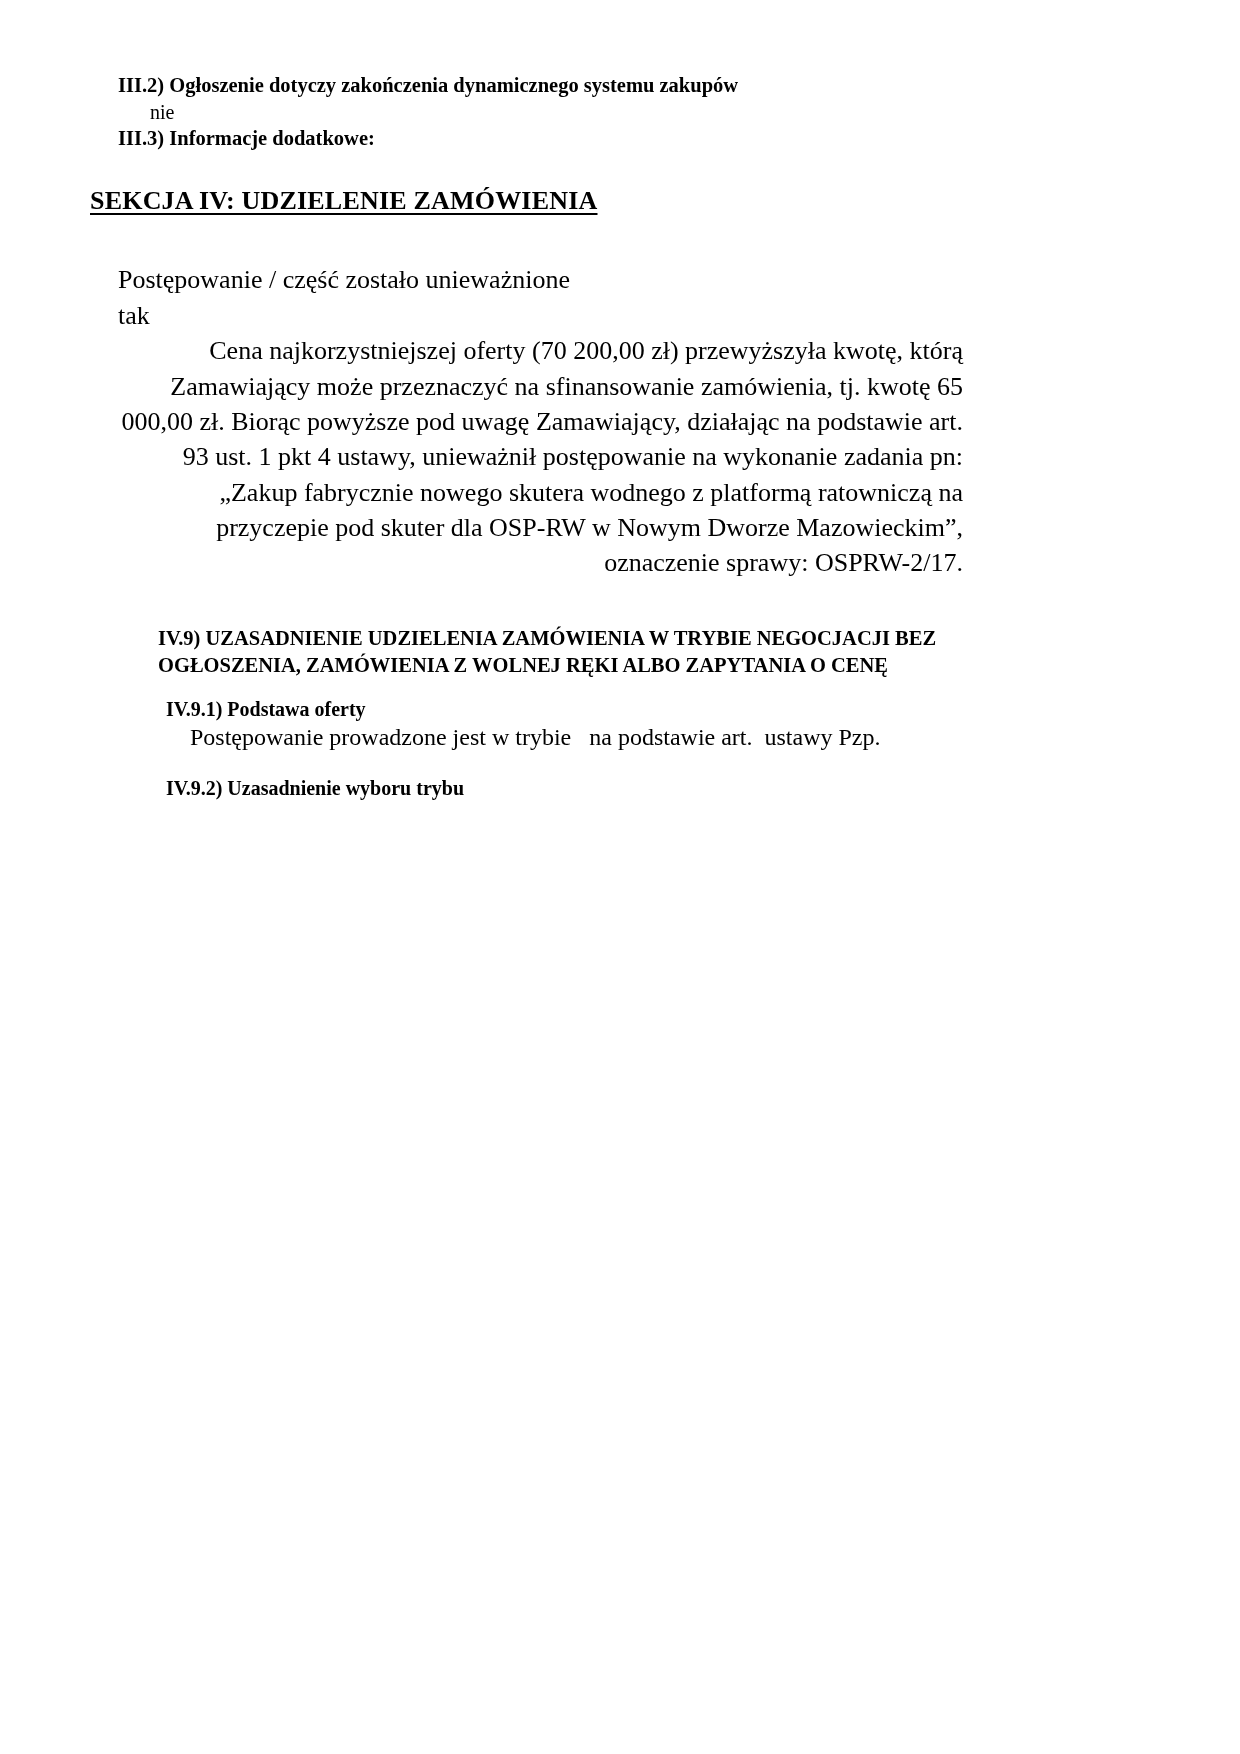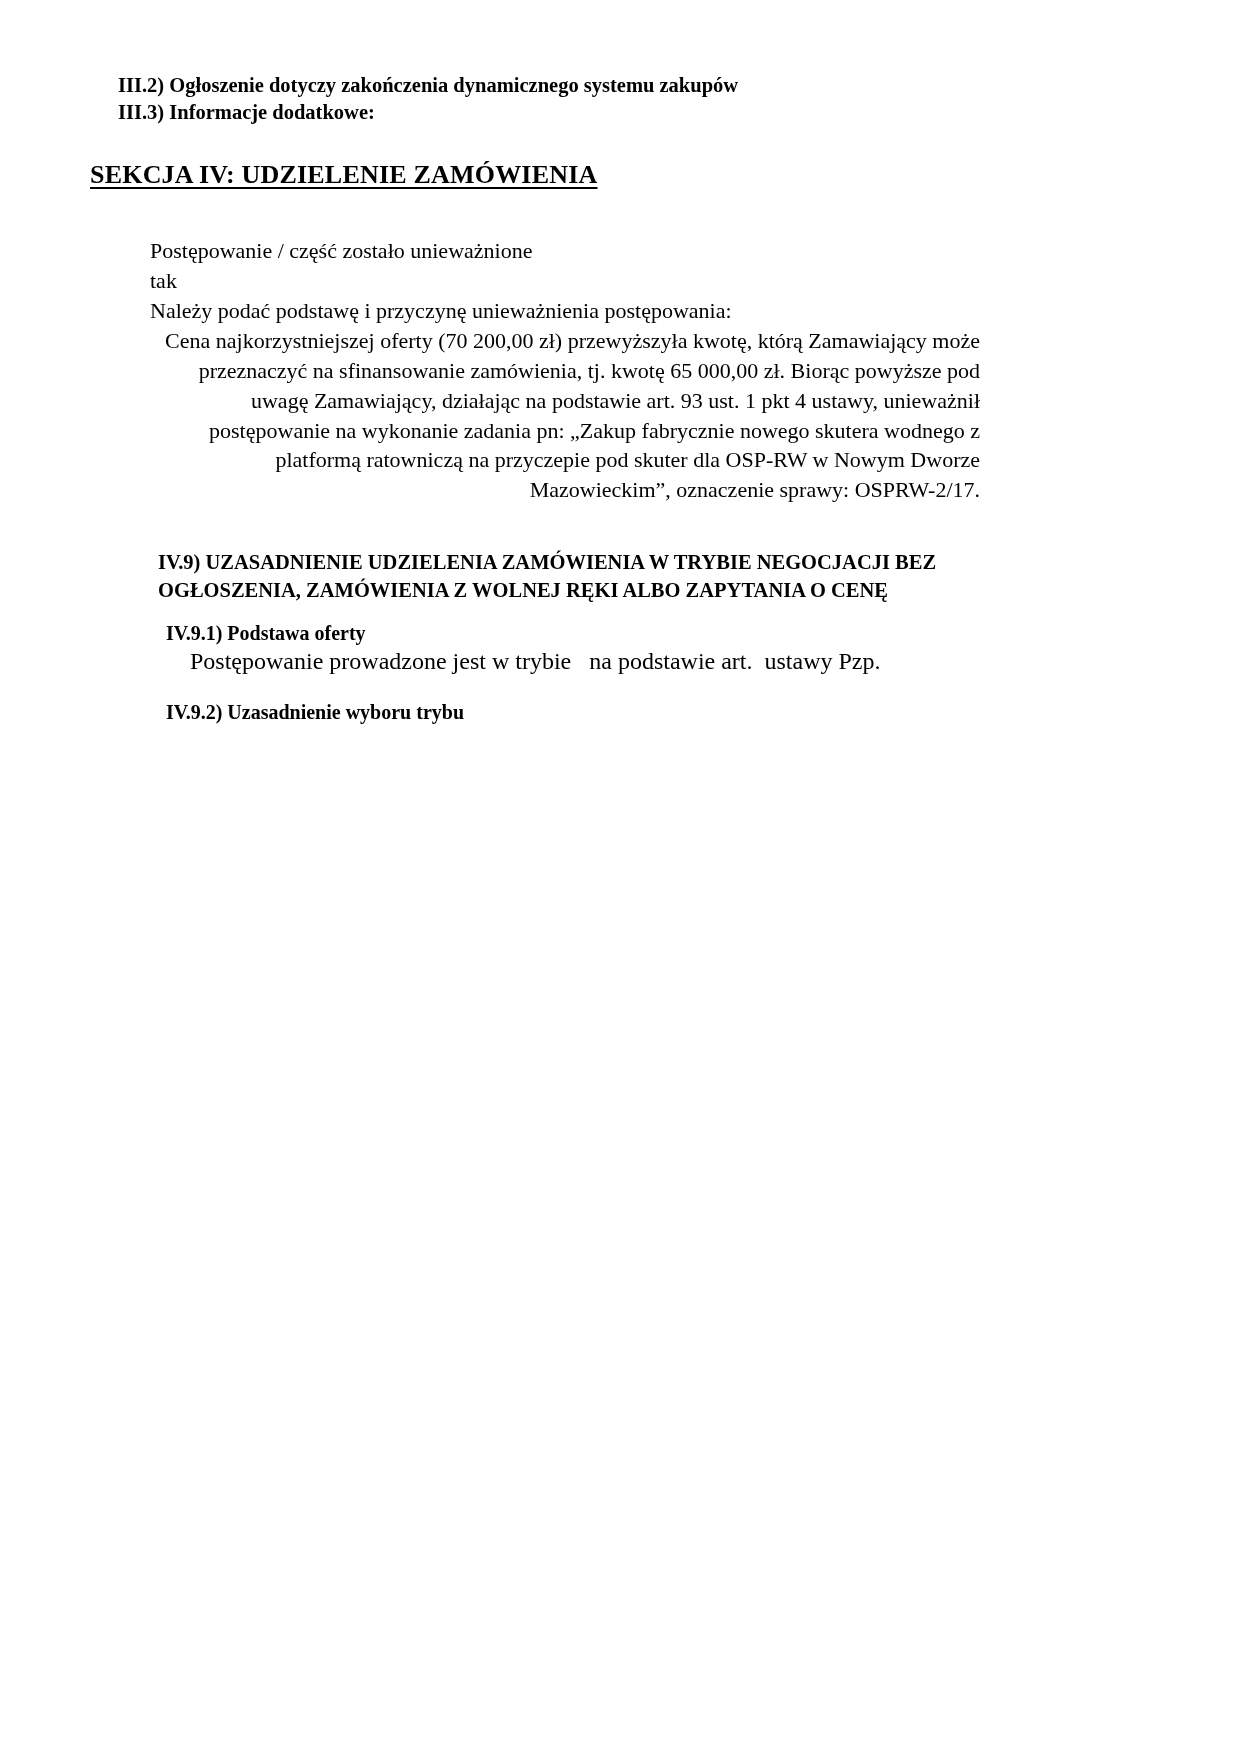--- a/index.html
+++ b/index.html
@@ -39,22 +39,21 @@
     font-size: 26px;
     letter-spacing: 0.2px;
     text-decoration: underline;
     text-underline-offset: 4px;
     margin-top: 34px;
     margin-left: -28px;
     display: inline-block;
   }
   .block-iv {
     margin-top: 46px;
-    margin-left: 32px;
-    font-size: 22px;
+    font-size: 26px;
     line-height: 1.36;
   }
   .block-iv p {
     margin: 0;
   }
   .para {
     margin-top: 0;
     margin-bottom: 0;
   }
   .justify-body {
@@ -89,28 +88,28 @@
     white-space: pre-wrap;
   }
 </style>
 </head>
 <body>
 
 <div class="page">
   <div class="content">
 
     <div class="line-bold">III.2) Ogłoszenie dotyczy zakończenia dynamicznego systemu zakupów</div>
+    <div class="sub-indent">nie</div>
     <div class="line-bold">III.3) Informacje dodatkowe:</div>
 
     <div class="section-heading">SEKCJA IV: UDZIELENIE ZAMÓWIENIA</div>
 
     <div class="block-iv">
       <p class="para">Postępowanie / część zostało unieważnione</p>
       <p class="para">tak</p>
-      <p class="para">Należy podać podstawę i przyczynę unieważnienia postępowania:</p>
       <p class="para justify-body">Cena najkorzystniejszej oferty (70 200,00 zł) przewyższyła kwotę, którą Zamawiający może przeznaczyć na sfinansowanie zamówienia, tj. kwotę 65 000,00 zł. Biorąc powyższe pod uwagę Zamawiający, działając na podstawie art. 93 ust. 1 pkt 4 ustawy, unieważnił postępowanie na wykonanie zadania pn: „Zakup fabrycznie nowego skutera wodnego z platformą ratowniczą na przyczepie pod skuter dla OSP-RW w Nowym Dworze Mazowieckim”, oznaczenie sprawy: OSPRW-2/17.</p>
     </div>
 
     <div class="heading-iv9">IV.9) UZASADNIENIE UDZIELENIA ZAMÓWIENIA W TRYBIE NEGOCJACJI BEZ OGŁOSZENIA, ZAMÓWIENIA Z WOLNEJ RĘKI ALBO ZAPYTANIA O CENĘ</div>
 
     <div class="sub-head">IV.9.1) Podstawa oferty</div>
     <div class="sub-text nowrap-pad">Postępowanie prowadzone jest w trybie   na podstawie art.  ustawy Pzp.</div>
 
     <div class="sub-head tight">IV.9.2) Uzasadnienie wyboru trybu</div>
 

